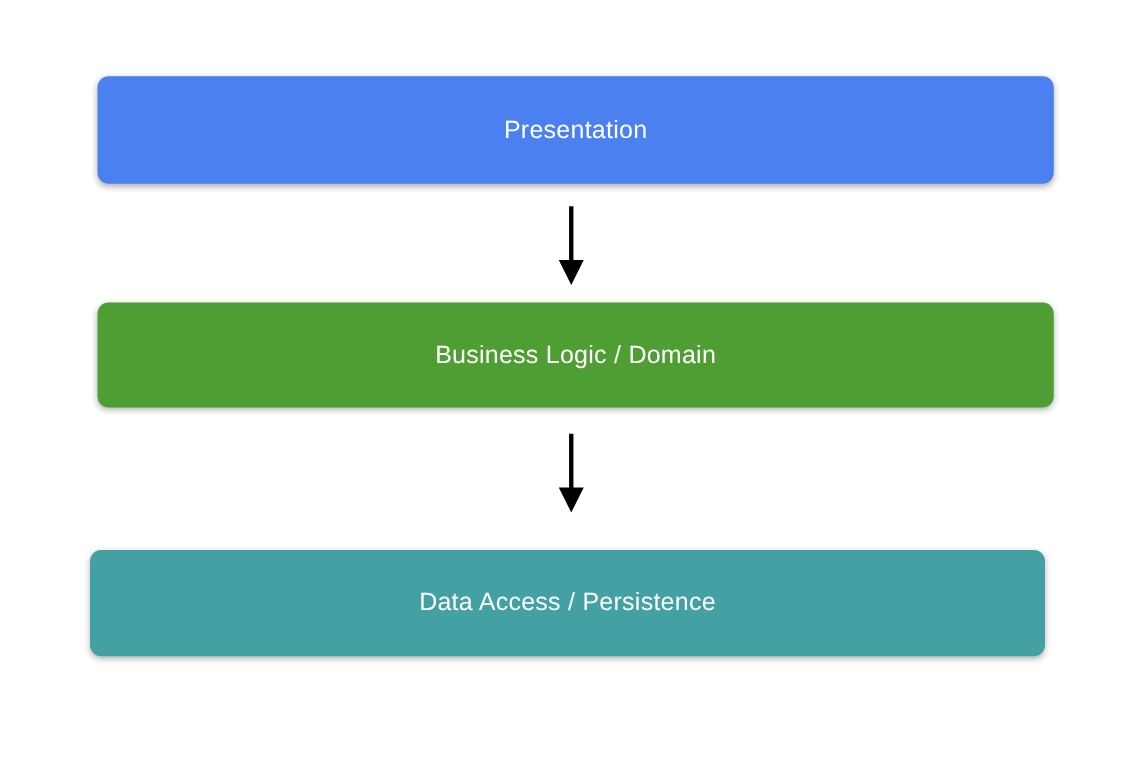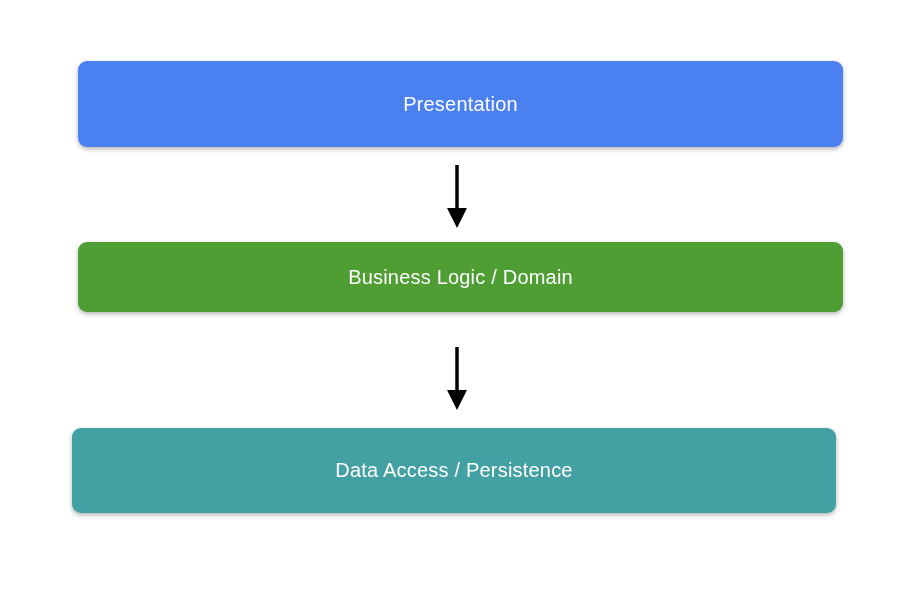--- a/index.html
+++ b/index.html
@@ -24,22 +24,22 @@
     box-shadow: 0 2px 5px rgba(0,0,0,0.30);
   }
   .layer-label {
     font-size: 20px;
     font-weight: 400;
     letter-spacing: 0.2px;
     color: #ffffff;
     user-select: none;
   }
   #layer-0 { left: 78px; top: 61px;  width: 765px; height: 86px; }
-  #layer-1 { left: 78px; top: 242px; width: 765px; height: 70px; }
-  #layer-2 { left: 72px; top: 428px; width: 764px; height: 85px; }
+  #layer-1 { left: 78px; top: 242px; width: 765px; height: 84px; }
+  #layer-2 { left: 72px; top: 440px; width: 764px; height: 85px; }
   .arrow {
     position: absolute;
     width: 26px;
     height: 64px;
     display: block;
   }
   #arrow-0 { left: 444px; top: 164px; }
   #arrow-1 { left: 444px; top: 346px; }
 </style>
 </head>

